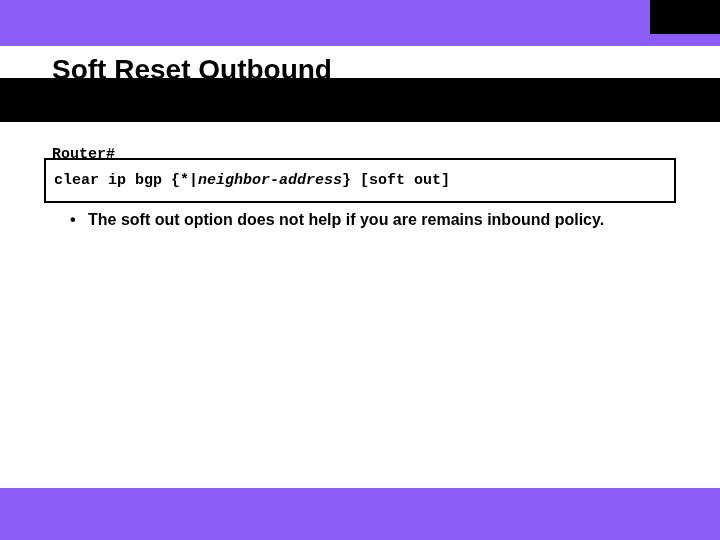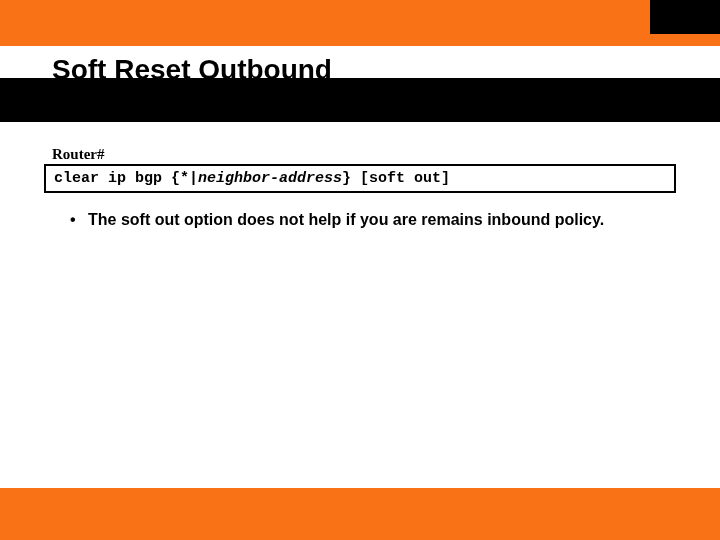--- a/index.html
+++ b/index.html
@@ -1,23 +1,23 @@
 <!DOCTYPE html>
 <html><head>
 <meta charset="utf-8">
 <style>
   * { margin: 0; padding: 0; box-sizing: border-box; }
   html, body { width: 720px; height: 540px; overflow: hidden; font-family: Arial, Helvetica, sans-serif; }
-  .slide { width: 720px; height: 540px; background: #f97316; position: relative; }
+  .slide { width: 720px; height: 540px; background: #8b5cf6; position: relative; }
   .inner { position: absolute; left: 0; top: 46px; width: 720px; height: 442px; background: #ffffff; }
   .corner-tab { position: absolute; right: 0; top: 0; width: 70px; height: 34px; background: #000; }
   .title-band { position: absolute; left: 0; top: 78px; width: 720px; height: 44px; background: #000; }
   .title-text { position: absolute; left: 52px; top: 54px; font-size: 28px; font-weight: bold; color: #000; z-index: 2; }
-  .prompt { position: absolute; left: 52px; top: 146px; font-family: Liberation Serif, serif; font-weight: bold; font-size: 15px; color: #000; }
-  .cmdbox { position: absolute; left: 44px; top: 164px; width: 632px; border: 2px solid #000; padding: 4px 8px; font-family: "Courier New", monospace; font-weight: bold; font-size: 15px; color: #000; background: #fff; }
+  .prompt { position: absolute; left: 52px; top: 146px; font-family: Liberation Mono, monospace; font-weight: bold; font-size: 15px; color: #000; }
+  .cmdbox { position: absolute; left: 44px; top: 158px; width: 632px; border: 2px solid #000; padding: 12px 8px; font-family: "Courier New", monospace; font-weight: bold; font-size: 15px; color: #000; background: #fff; }
   .cmdbox .ital { font-style: italic; }
   .bullets { position: absolute; left: 70px; top: 210px; width: 600px; }
   .bullets li { list-style: none; position: relative; padding-left: 18px; margin-bottom: 10px; font-size: 16px; font-weight: bold; color: #000; line-height: 1.28; }
   .bullets li::before { content: "•"; position: absolute; left: 0; top: 0; color: #000; font-size: 16px; }
 </style>
 </head>
 <body>
 
 <div class="slide">
   <div class="inner"></div>

